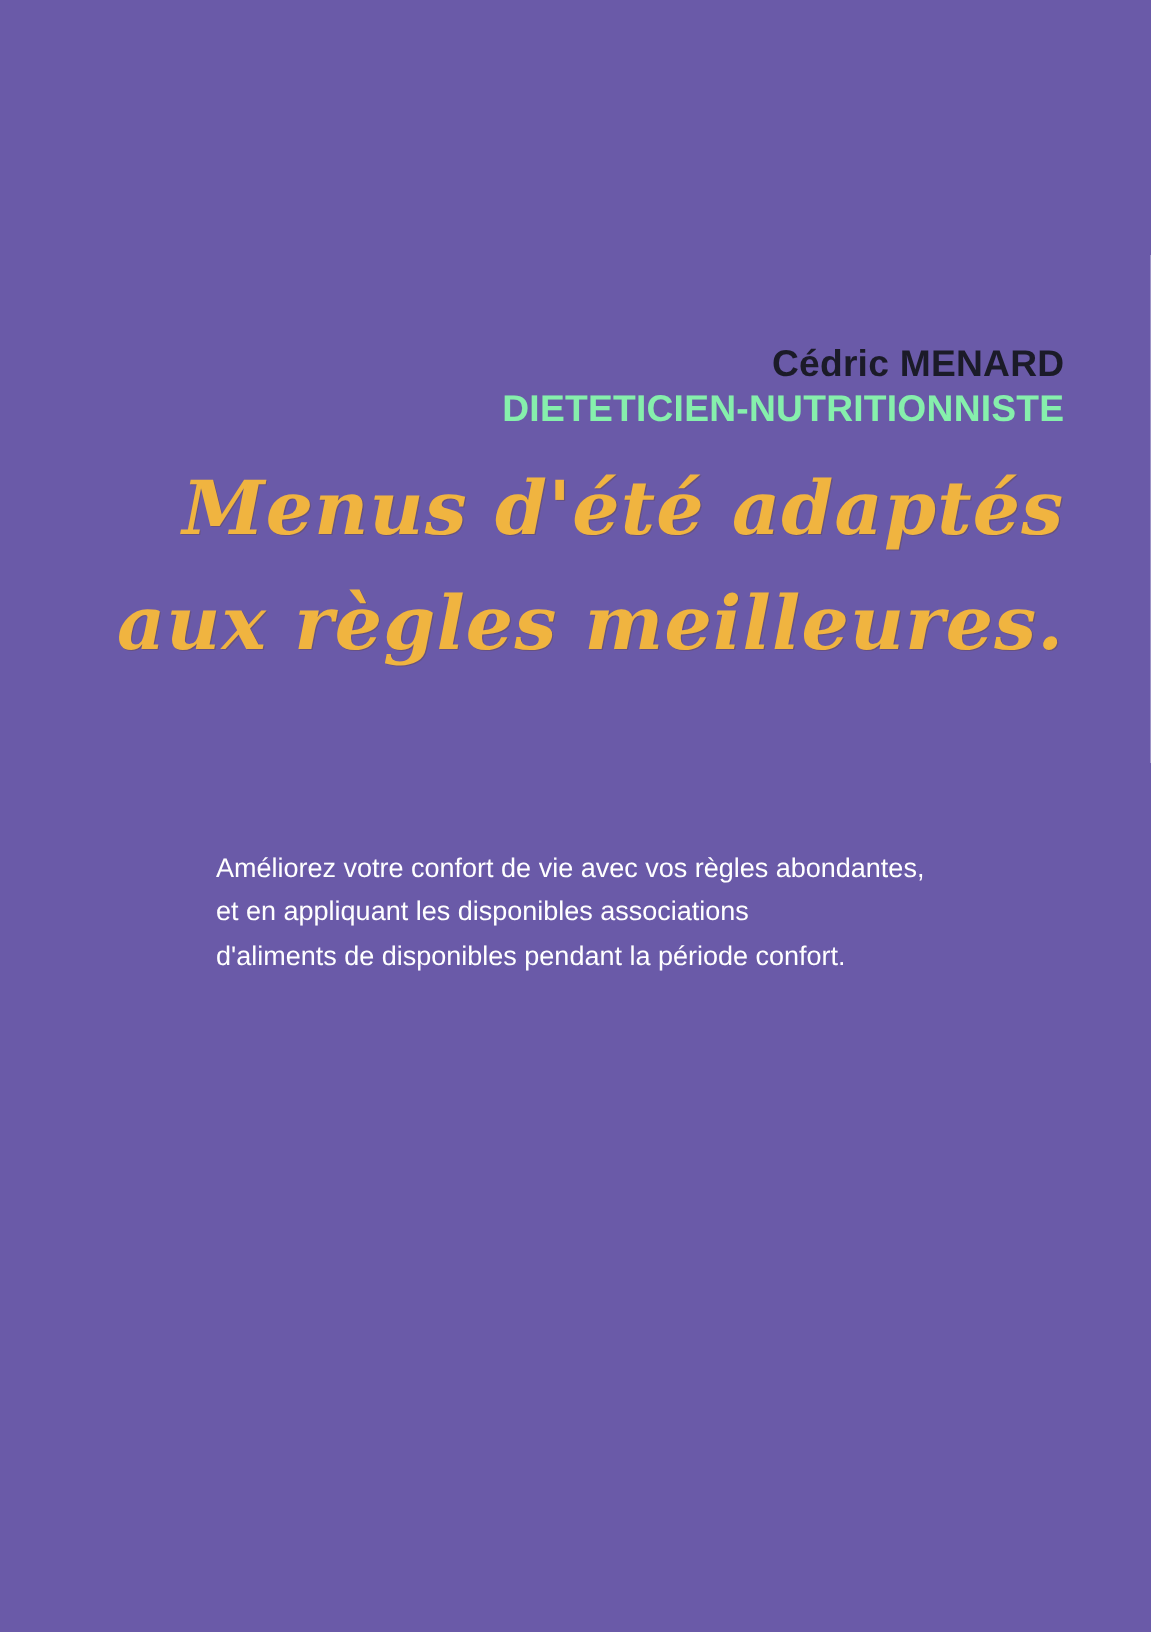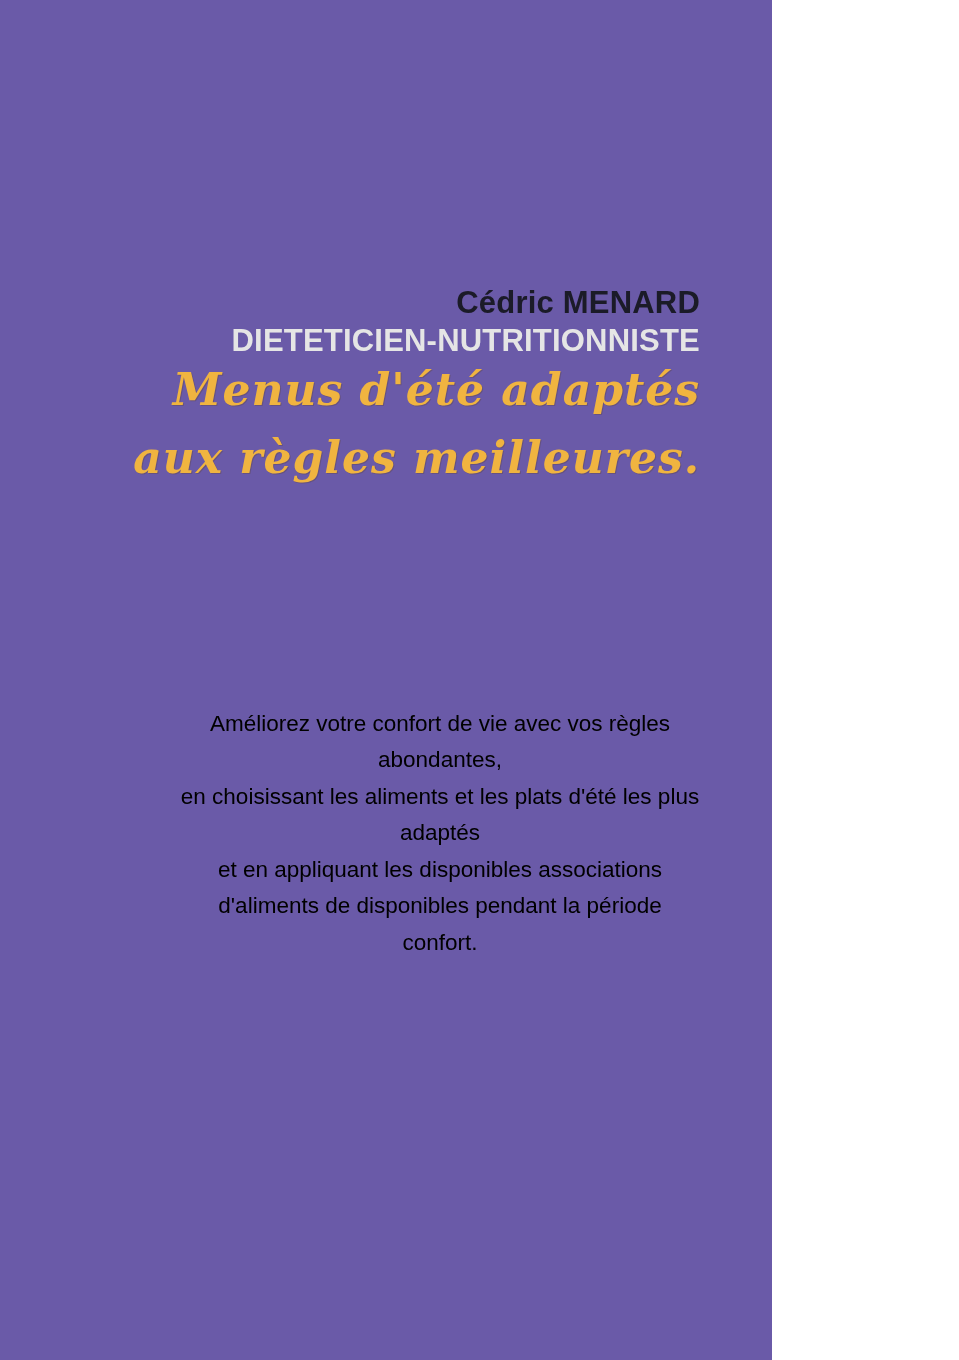--- a/index.html
+++ b/index.html
@@ -7,21 +7,21 @@
     padding: 0;
     background: #ffffff;
   }
   body {
     width: 959px;
     height: 1360px;
     font-family: "Liberation Sans", sans-serif;
   }
   .cover {
     position: relative;
-    width: 772px;
+    width: 959px;
     height: 1360px;
     background: #6a5aa8;
     box-sizing: border-box;
     overflow: hidden;
   }
   .author-block {
     position: absolute;
     top: 284px;
     left: 0;
     right: 72px;
@@ -30,50 +30,50 @@
   .author-name {
     font-size: 31px;
     font-weight: bold;
     color: #1b1b28;
     line-height: 1.22;
     letter-spacing: 0.2px;
   }
   .author-role {
     font-size: 31px;
     font-weight: bold;
-    color: #e5e5e5;
+    color: #86efac;
     line-height: 1.22;
     letter-spacing: 0.2px;
   }
   .title-block {
     position: absolute;
-    top: 356px;
+    top: 376px;
     left: 60px;
     right: 72px;
     text-align: right;
     color: #f0b440;
     font-family: "DejaVu Serif", serif;
     font-style: italic;
     font-weight: bold;
-    font-size: 44px;
+    font-size: 62px;
     line-height: 1.55;
     letter-spacing: 1px;
     text-shadow: 1px 1px 0 rgba(90,60,10,0.25);
   }
   .title-line {
     display: block;
     white-space: nowrap;
   }
   .subtitle-block {
     position: absolute;
     top: 706px;
     left: 180px;
     right: 72px;
-    text-align: center;
-    color: #000000;
+    text-align: left;
+    color: #ffffff;
     font-size: 22.5px;
     line-height: 1.62;
   }
   .subtitle-line {
     display: block;
   }
 </style>
 </head>
 <body>
 
@@ -84,18 +84,17 @@
     <div class="author-role">DIETETICIEN-NUTRITIONNISTE</div>
   </div>
 
   <div class="title-block">
     <span class="title-line">Menus d'été adaptés</span>
     <span class="title-line">aux règles meilleures.</span>
   </div>
 
   <div class="subtitle-block">
     <span class="subtitle-line">Améliorez votre confort de vie avec vos règles abondantes,</span>
-    <span class="subtitle-line">en choisissant les aliments et les plats d'été les plus adaptés</span>
     <span class="subtitle-line">et en appliquant les disponibles associations</span>
     <span class="subtitle-line">d'aliments de disponibles pendant la période confort.</span>
   </div>
 
 </div>
 
 </body></html>

